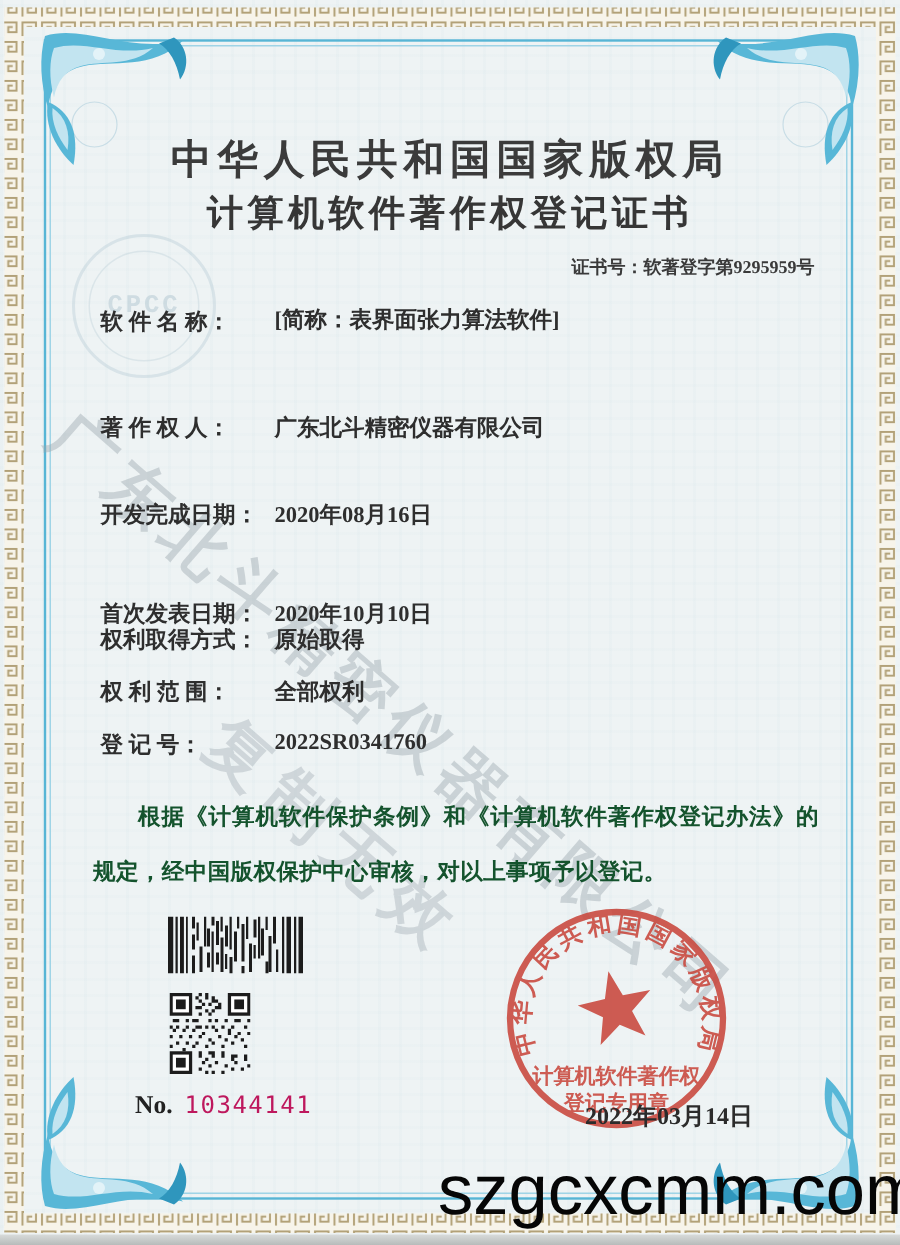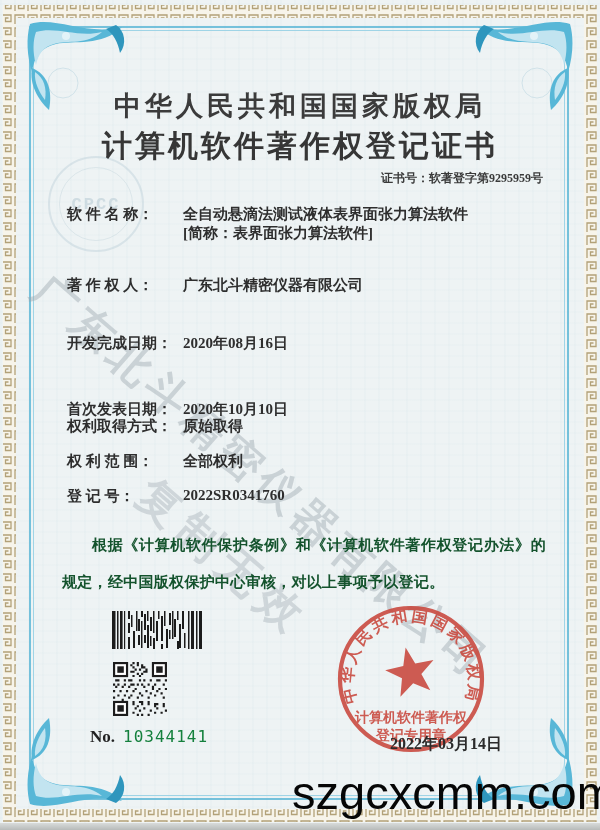--- a/index.html
+++ b/index.html
@@ -17,33 +17,33 @@
   .emboss{position:absolute;left:48px;top:156px;width:92px;height:92px;z-index:2;border-radius:50%;
         border:2px solid rgba(176,198,208,.35);display:flex;align-items:center;justify-content:center;}
   .emboss .inner{width:72px;height:72px;border-radius:50%;border:1px solid rgba(176,198,208,.3);
         display:flex;align-items:center;justify-content:center;
         color:rgba(176,198,208,.5);font-size:17px;font-weight:bold;letter-spacing:2px;
         font-family:Liberation Mono, monospace;}
   .content{position:absolute;inset:0;z-index:3;color:#333;}
   .authority{position:absolute;left:0;top:88px;width:600px;text-align:center;
         font-size:27px;font-weight:bold;letter-spacing:4px;color:#3b3b3b;}
   .cert-title{position:absolute;left:0;top:126px;width:600px;text-align:center;
-        font-size:30px;font-weight:bold;letter-spacing:3px;color:#363636;}
+        font-size:24px;font-weight:bold;letter-spacing:3px;color:#363636;}
   .certno-line{position:absolute;right:57px;top:170px;font-size:12px;font-weight:bold;color:#3a3a3a;}
   .row{position:absolute;left:67px;display:flex;font-size:15px;font-weight:bold;color:#2e2e2e;}
   .row .lbl{width:116px;flex:0 0 116px;}
   .row .val{white-space:nowrap;}
   .multiline div{line-height:19px;}
   .statement{position:absolute;left:62px;top:527px;width:484px;font-size:15px;font-weight:bold;
         color:#14532d;line-height:37px;text-indent:2em;text-align:justify;letter-spacing:.3px;}
   .barcode{position:absolute;left:112px;top:611px;width:90px;height:38px;z-index:3;}
   .qrcode{position:absolute;left:113px;top:662px;width:54px;height:54px;z-index:3;}
   .serial{position:absolute;left:90px;top:727px;z-index:3;font-size:17px;color:#222;font-weight:bold;}
   .serial .num{font-family:"DejaVu Sans Mono",monospace;font-size:16px;font-weight:normal;
-        color:#15803d;letter-spacing:1px;margin-left:8px;}
+        color:#be185d;letter-spacing:1px;margin-left:8px;}
   .seal{position:absolute;left:328px;top:596px;width:166px;height:166px;z-index:4;opacity:.88;}
   .seal-date{position:absolute;left:352px;top:734px;width:150px;text-align:right;z-index:4;
         font-size:16px;font-weight:bold;color:#2b2b2b;}
   .site-wm{position:absolute;left:292px;top:765px;z-index:6;white-space:nowrap;
         font-family:"Liberation Sans","DejaVu Sans",sans-serif;font-weight:500;
         font-size:47px;color:#060606;letter-spacing:0px;}
   .page-edge{position:absolute;left:0;bottom:0;width:600px;height:7px;z-index:5;
         background:linear-gradient(#d8dbda,#b7bbba);}
 </style>
 </head>
@@ -92,21 +92,20 @@
   </div>
 
   <div class="content">
     <div class="authority">中华人民共和国国家版权局</div>
     <div class="cert-title">计算机软件著作权登记证书</div>
     <div class="certno-line"><span>证书号：</span><span>软著登字第9295959号</span></div>
 
     <div class="row" style="top:205px">
       <span class="lbl">软 件 名 称：</span>
       <div class="val multiline">
-        <div>全自动悬滴法测试液体表界面张力算法软件</div>
         <div>[简称：表界面张力算法软件]</div>
       </div>
     </div>
 
     <div class="row" style="top:276px">
       <span class="lbl">著 作 权 人：</span>
       <span class="val">广东北斗精密仪器有限公司</span>
     </div>
 
     <div class="row" style="top:334px">

